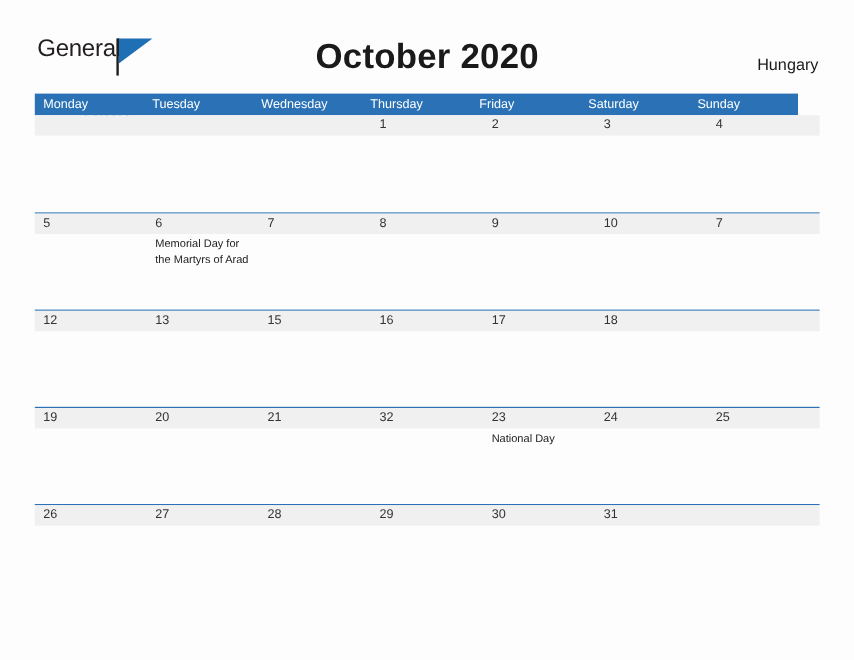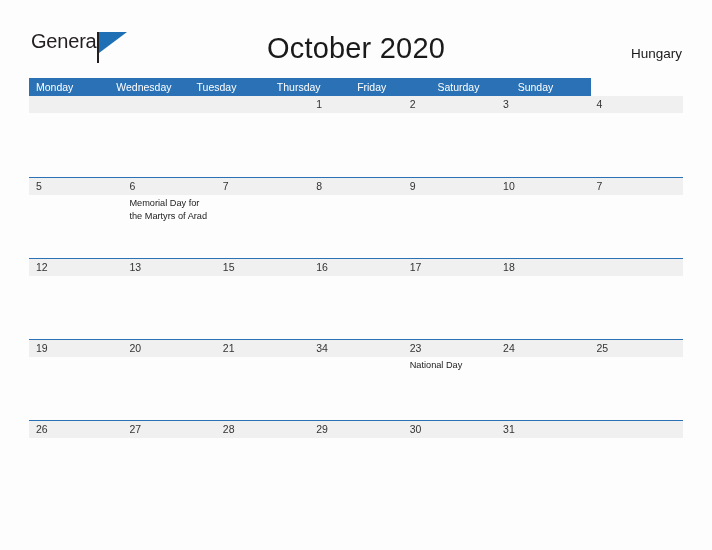--- a/index.html
+++ b/index.html
@@ -83,21 +83,21 @@
 
   .cal-title {
     position: absolute;
     left: 0;
     top: 32px;
     width: 712px;
     text-align: center;
     font-size: 29px;
     color: #1a1a1a;
     font-family: "Liberation Sans", sans-serif;
-    font-weight: normal;
+    font-weight: bold;
     letter-spacing: 0.2px;
   }
 
   .country {
     position: absolute;
     right: 30px;
     top: 46px;
     font-size: 13.5px;
     color: #1a1a1a;
     font-family: "Liberation Sans", sans-serif;
@@ -107,21 +107,21 @@
   
   .calendar {
     position: absolute;
     left: 29px;
     top: 78px;
     width: 654px;
   }
 
   .dow-row {
     display: flex;
-    width: 562px;
+    width: 636px;
     height: 18px;
     background: #2a72b5;
   }
   .dow-cell {
     width: 93.43px;
     height: 18px;
     line-height: 18px;
     color: #ffffff;
     font-size: 10.5px;
     padding-left: 7px;
@@ -201,22 +201,22 @@
     </div>
 
     <div class="cal-title">October 2020</div>
 
     <div class="country">Hungary</div>
   </div>
 
   <div class="calendar">
     <div class="dow-row">
       <div class="dow-cell">Monday</div>
+      <div class="dow-cell">Tuesday</div>
       <div class="dow-cell">Wednesday</div>
-      <div class="dow-cell">Tuesday</div>
       <div class="dow-cell">Thursday</div>
       <div class="dow-cell">Friday</div>
       <div class="dow-cell">Saturday</div>
       <div class="dow-cell">Sunday</div>
     </div>
 
     <div id="weeks-container">
         <div class="week-row">
           <div class="week-band"></div>
           <div class="week-cells">
@@ -301,21 +301,21 @@
             <div class="day-cell">
               <span class="day-num">19</span>
             </div>
             <div class="day-cell">
               <span class="day-num">20</span>
             </div>
             <div class="day-cell">
               <span class="day-num">21</span>
             </div>
             <div class="day-cell">
-              <span class="day-num">34</span>
+              <span class="day-num">32</span>
             </div>
             <div class="day-cell">
               <span class="day-num">23</span>
               <span class="day-events">
                 <span class="event">National Day</span>
               </span>
             </div>
             <div class="day-cell">
               <span class="day-num">24</span>
             </div>

